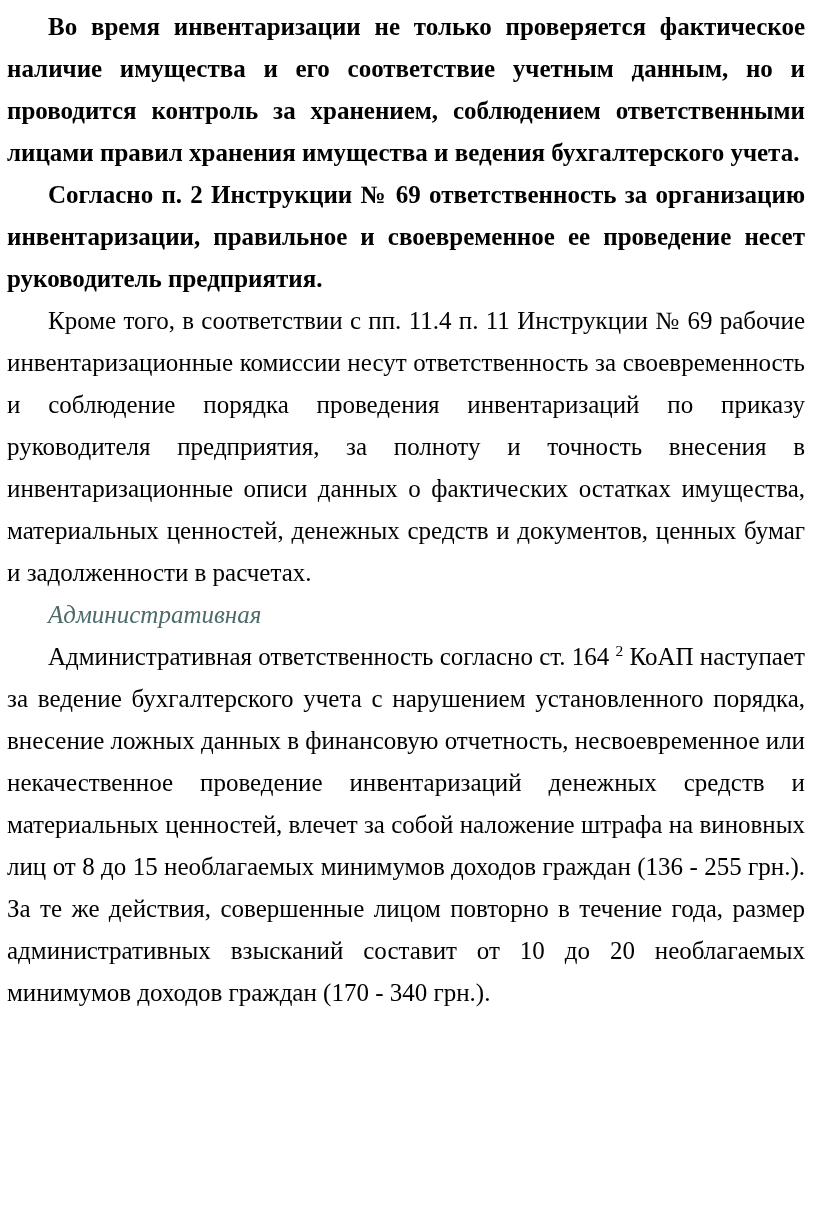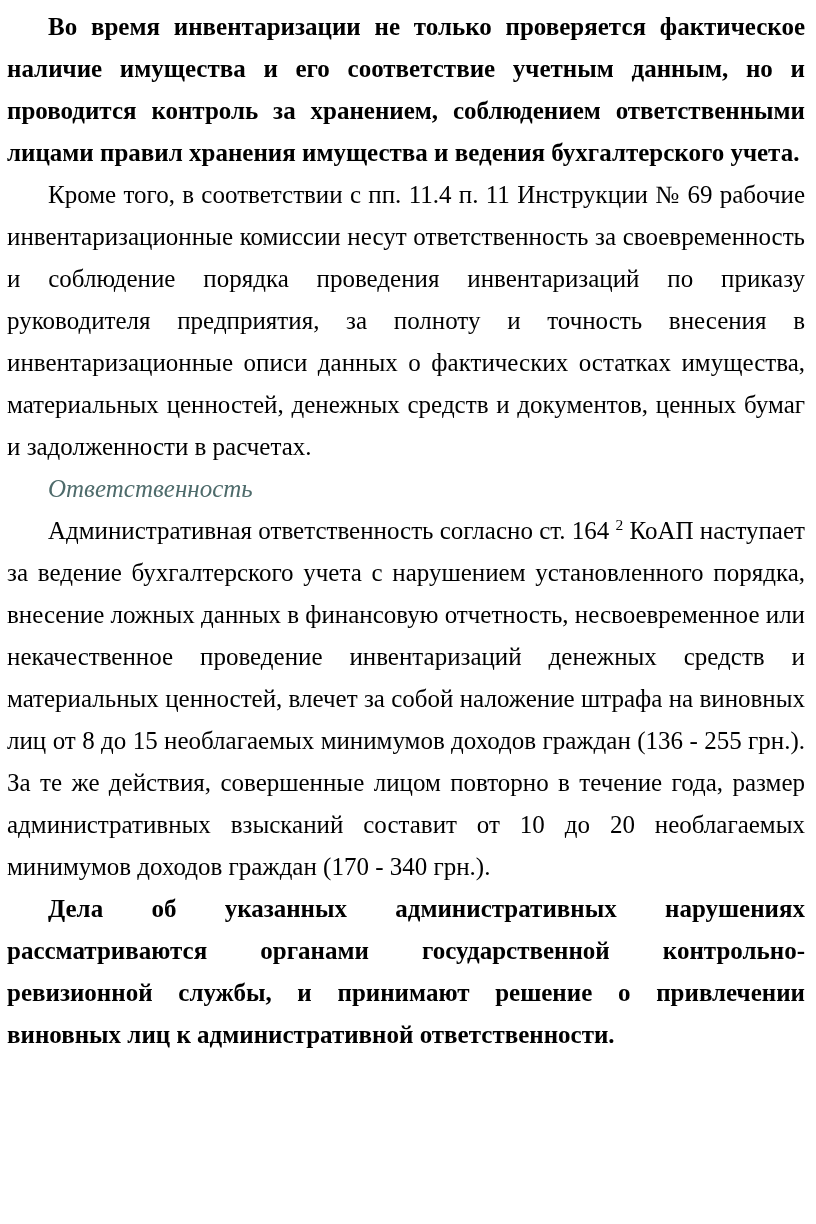--- a/index.html
+++ b/index.html
@@ -40,22 +40,22 @@
   }
 </style>
 </head>
 <body>
 
 <div class="page">
 
   <p class="para bold">Во время инвентаризации не только проверяется фактическое наличие имущества и его соответствие учетным данным, но и проводится контроль за хранением, соблюдением ответственными лицами правил хранения имущества и ведения бухгалтерского учета.</p>
 
 
+  <p class="para bold">Согласно п. 2 Инструкции № 69 ответственность за организацию инвентаризации, правильное и своевременное ее проведение несет руководитель предприятия.</p>
 
   <p class="para">Кроме того, в соответствии с пп. 11.4 п. 11 Инструкции № 69 рабочие инвентаризационные комиссии несут ответственность за своевременность и соблюдение порядка проведения инвентаризаций по приказу руководителя предприятия, за полноту и точность внесения в инвентаризационные описи данных о фактических остатках имущества, материальных ценностей, денежных средств и документов, ценных бумаг и задолженности в расчетах.</p>
 
-  <p class="para accent-italic">Ответственность</p>
+  <p class="para accent-italic">Административная</p>
 
   <p class="para"><span>Административная ответственность согласно ст. 164 </span><sup>2</sup><span> КоАП наступает за ведение бухгалтерского учета с нарушением установленного порядка, внесение ложных данных в финансовую отчетность, несвоевременное или некачественное проведение инвентаризаций денежных средств и материальных ценностей, влечет за собой наложение штрафа на виновных лиц от 8 до 15 необлагаемых минимумов доходов граждан (136 - 255 грн.). За те же действия, совершенные лицом повторно в течение года, размер административных взысканий составит от 10 до 20 необлагаемых минимумов доходов граждан (170 - 340 грн.).</span></p>
 
-  <p class="para bold">Дела об указанных административных нарушениях рассматриваются органами государственной контрольно-ревизионной службы, и принимают решение о привлечении виновных лиц к административной ответственности.</p>
 
 </div>
 
 </body></html>

